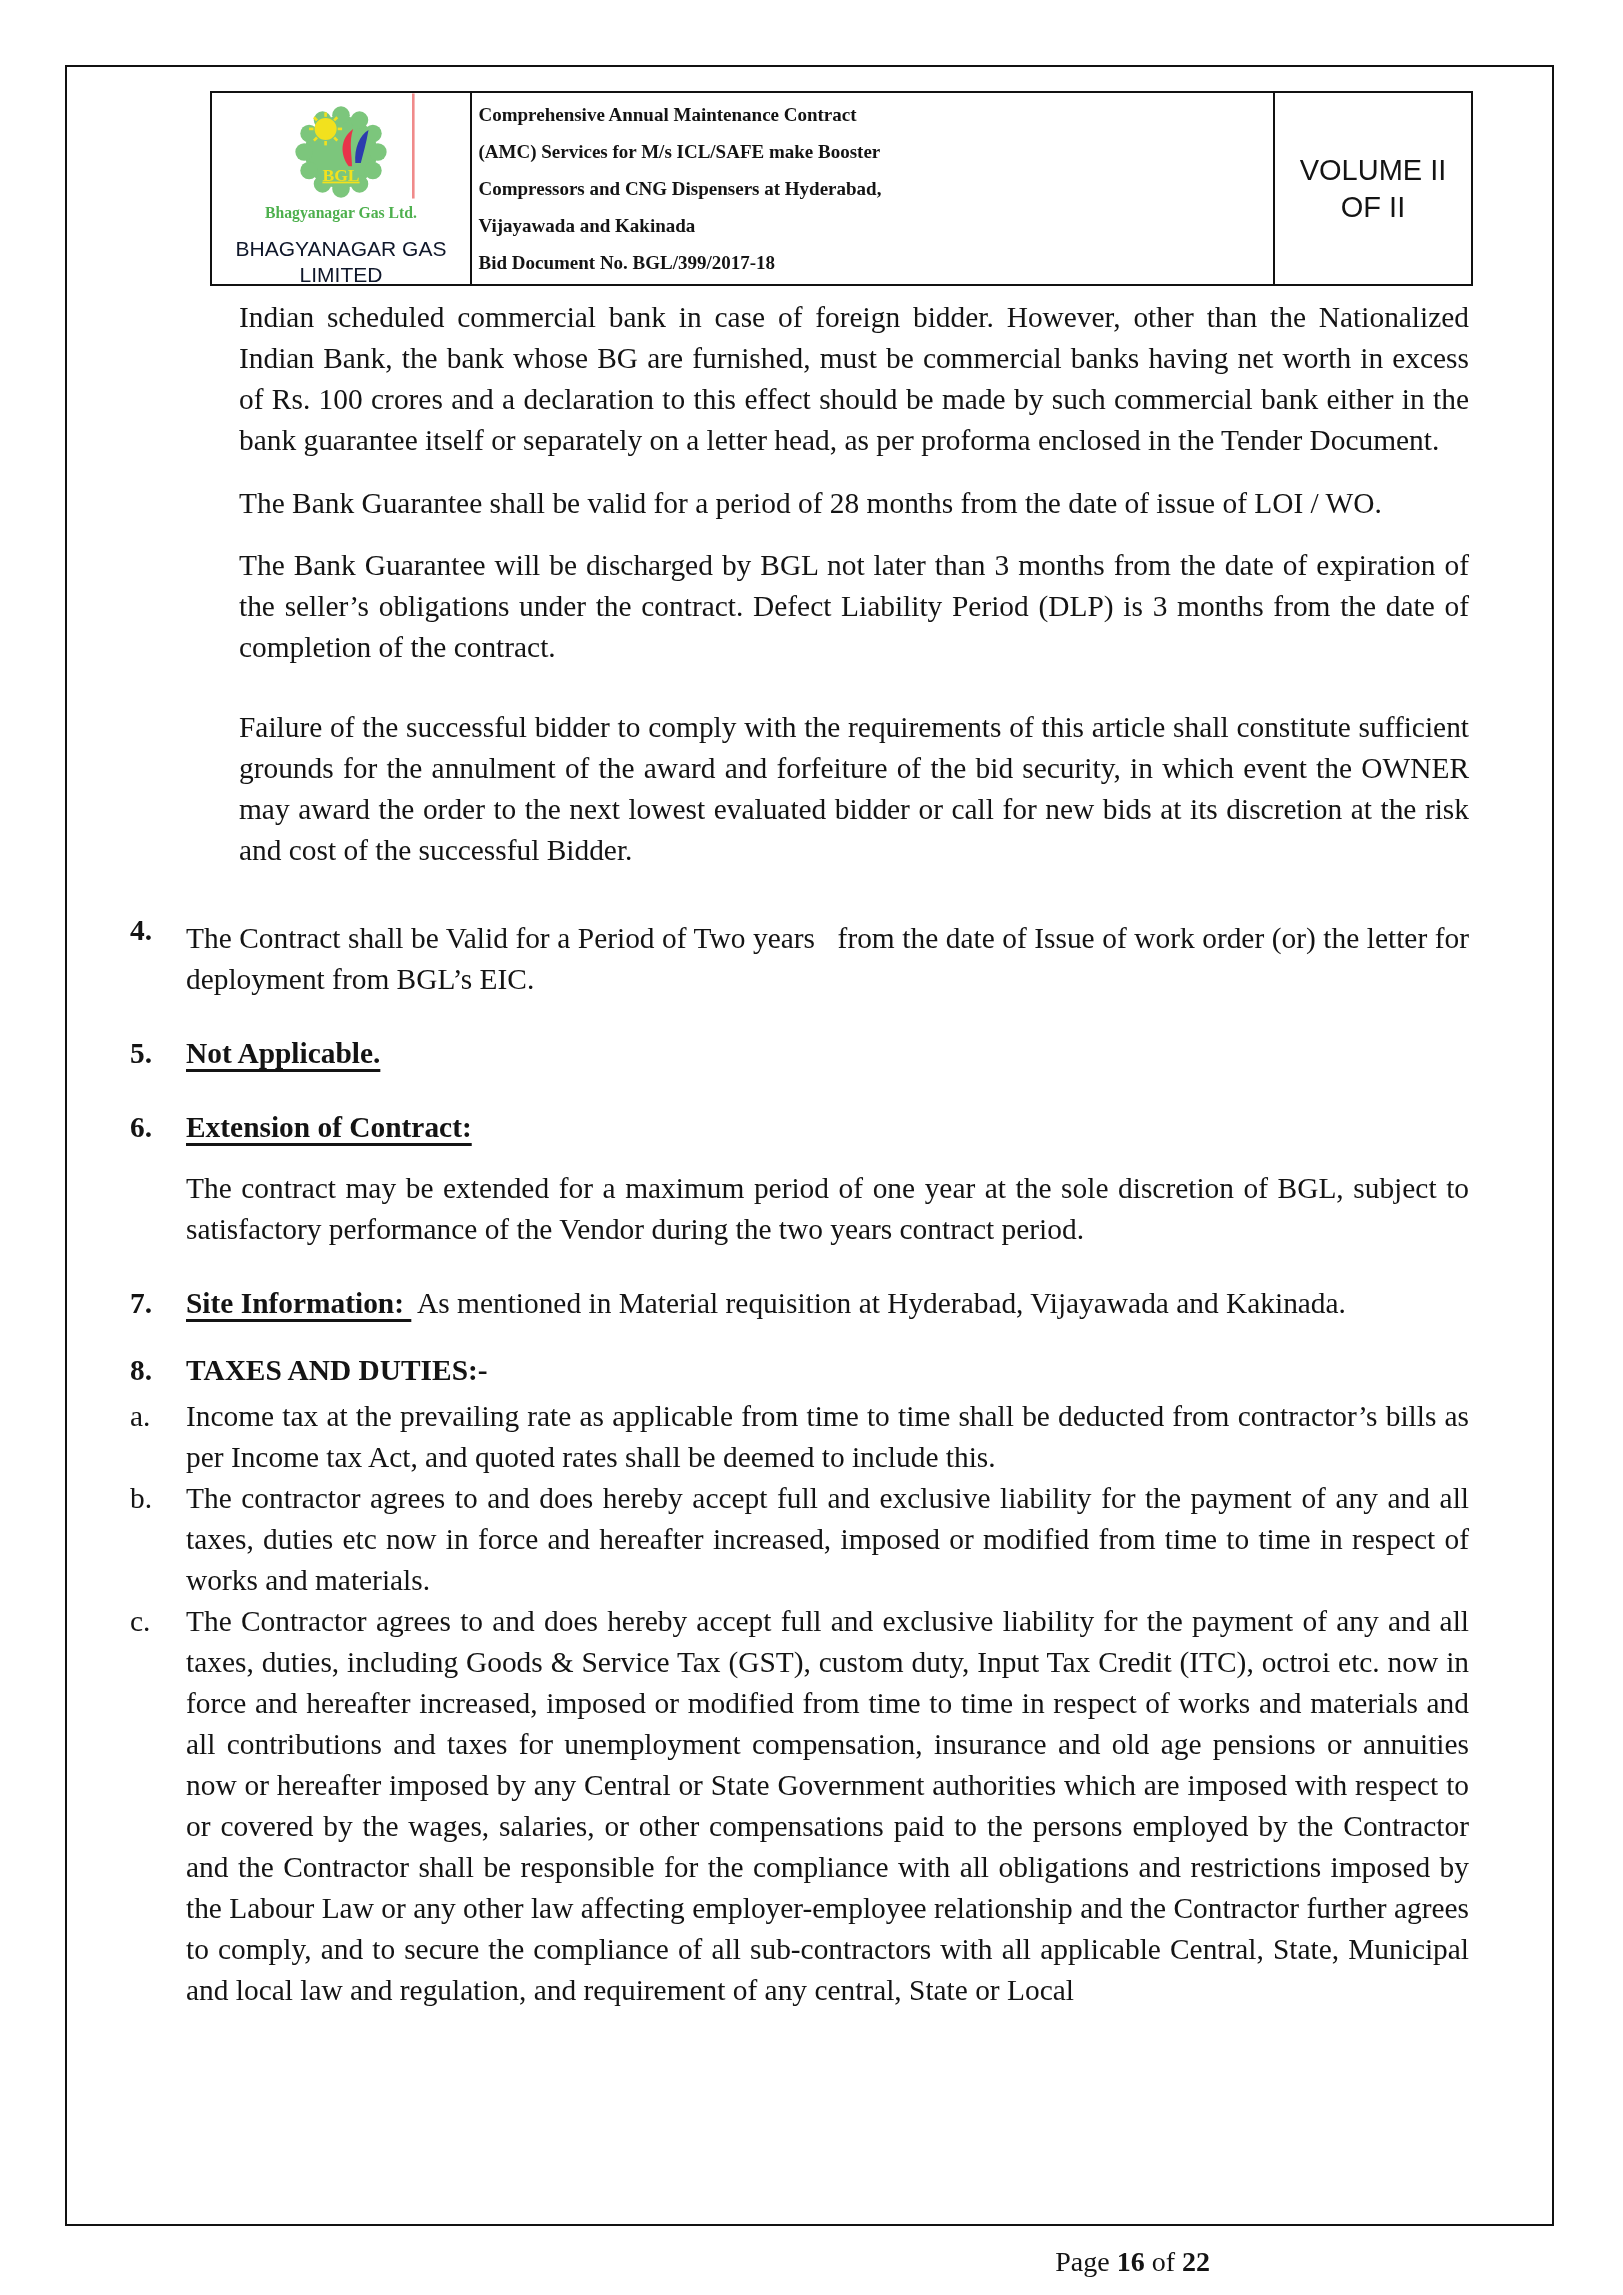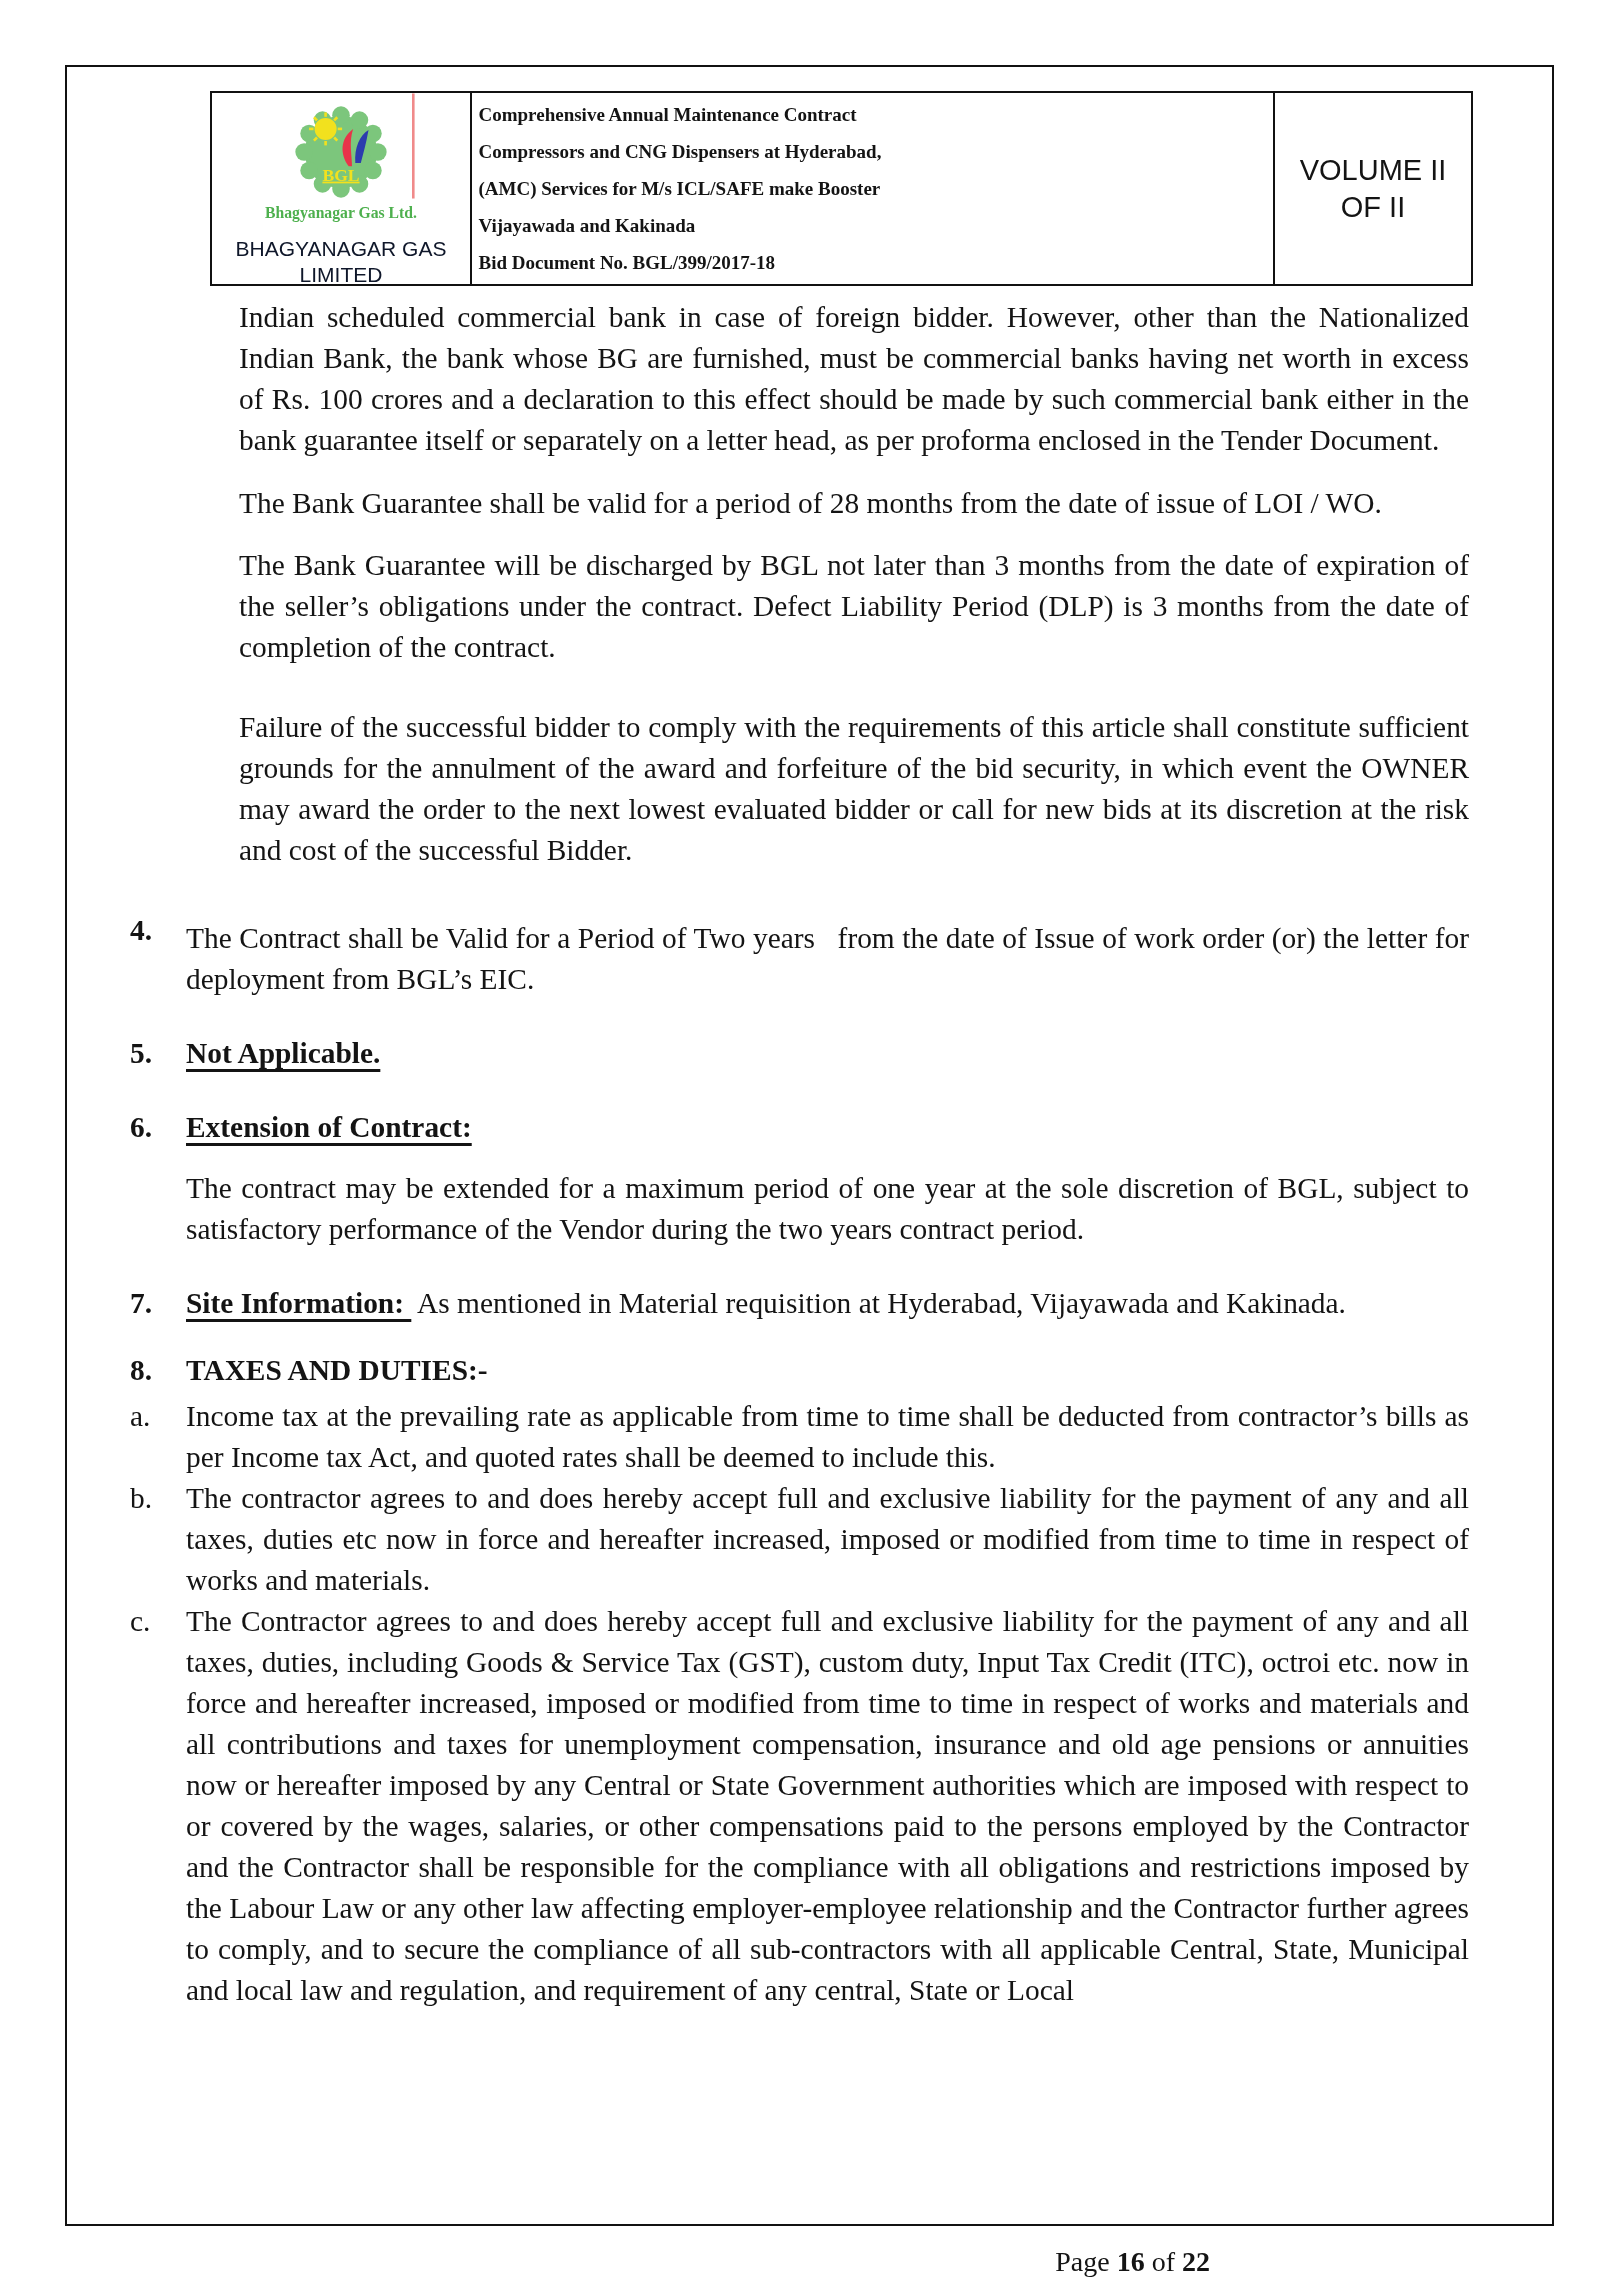--- a/index.html
+++ b/index.html
@@ -95,22 +95,22 @@
       </svg>
       <div class="logo-caption">Bhagyanagar Gas Ltd.</div>
       <div class="company-name">BHAGYANAGAR GAS LIMITED</div>
       <svg class="logo-divider" aria-hidden="true" viewBox="0 0 4 162" width="2.6" height="106">
         <rect x="0" y="0" width="4" height="162" fill="#f08a8a"></rect>
       </svg>
     </div>
 
     <div class="cell cell-title">
       <div>Comprehensive Annual Maintenance Contract</div>
+      <div>(AMC) Services for M/s ICL/SAFE make Booster</div>
       <div>Compressors and CNG Dispensers at Hyderabad,</div>
-      <div>(AMC) Services for M/s ICL/SAFE make Booster</div>
       <div>Vijayawada and Kakinada</div>
       <div>Bid Document No. BGL/399/2017-18</div>
     </div>
 
     <div class="cell cell-volume">
       <div>VOLUME II</div>
       <div>OF II</div>
     </div>
   </div>
 

